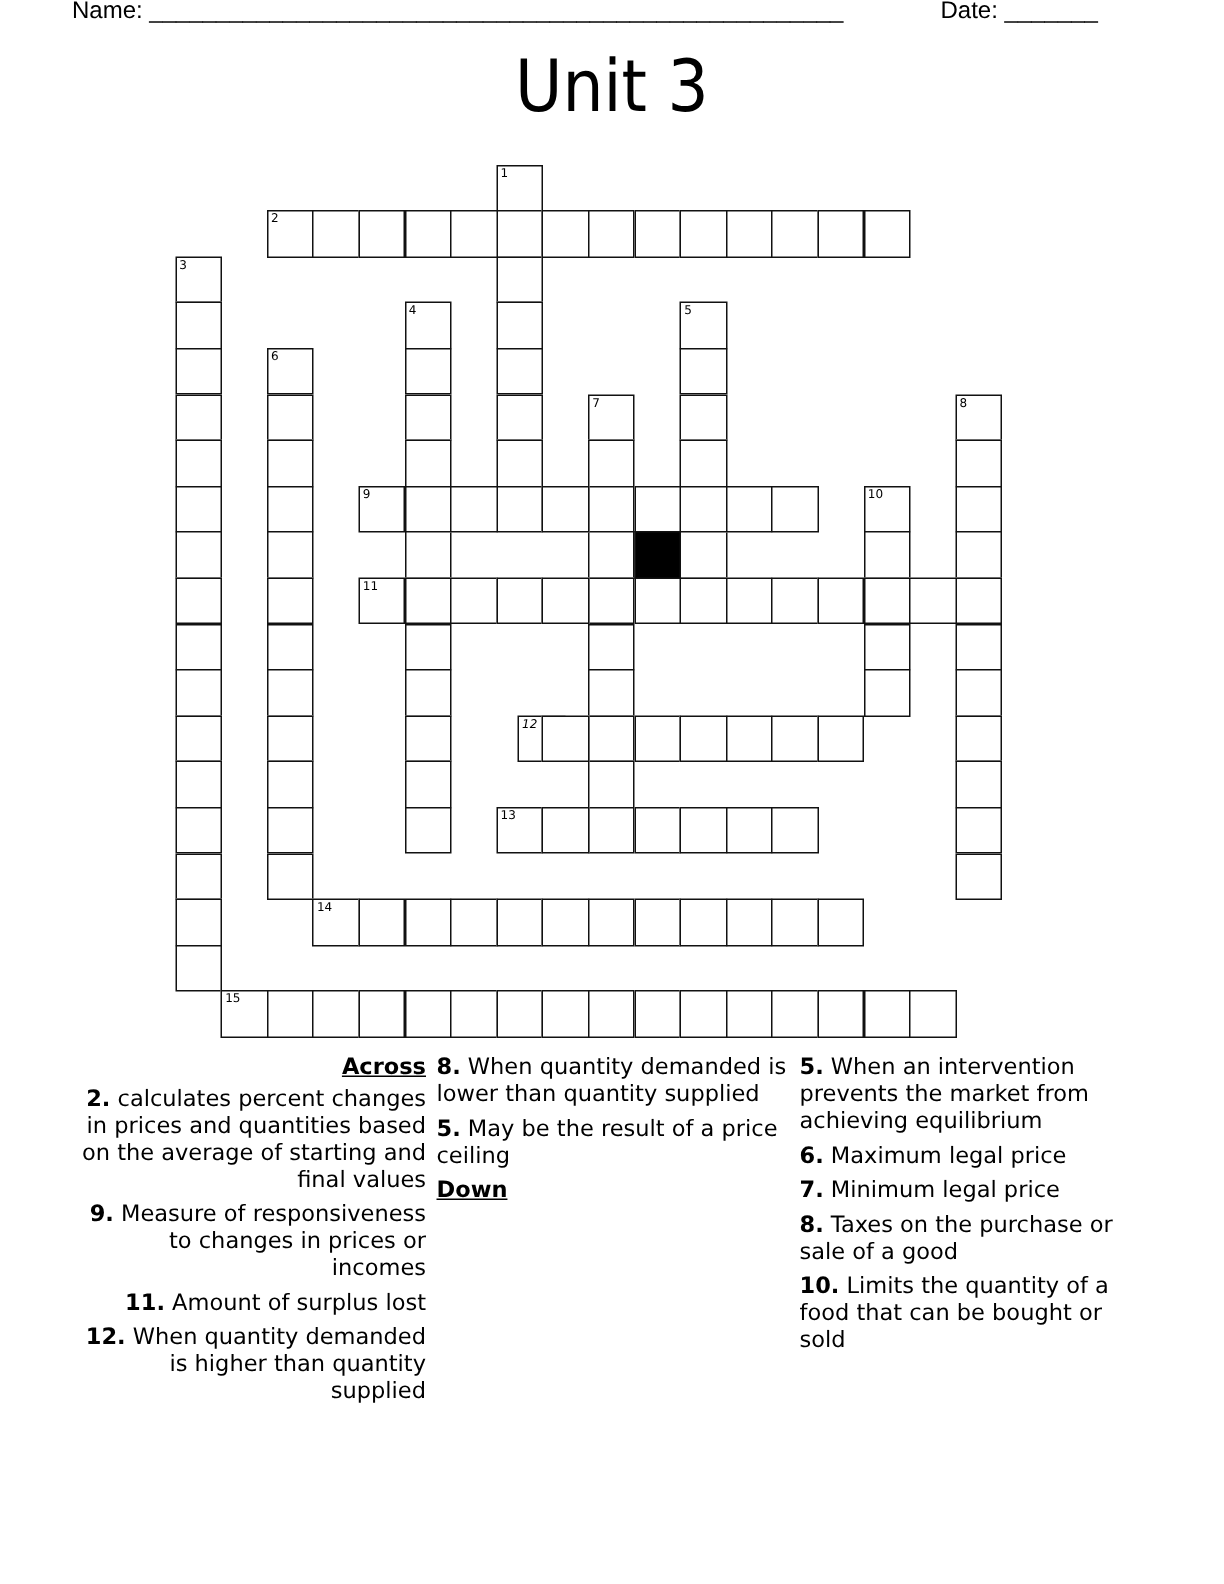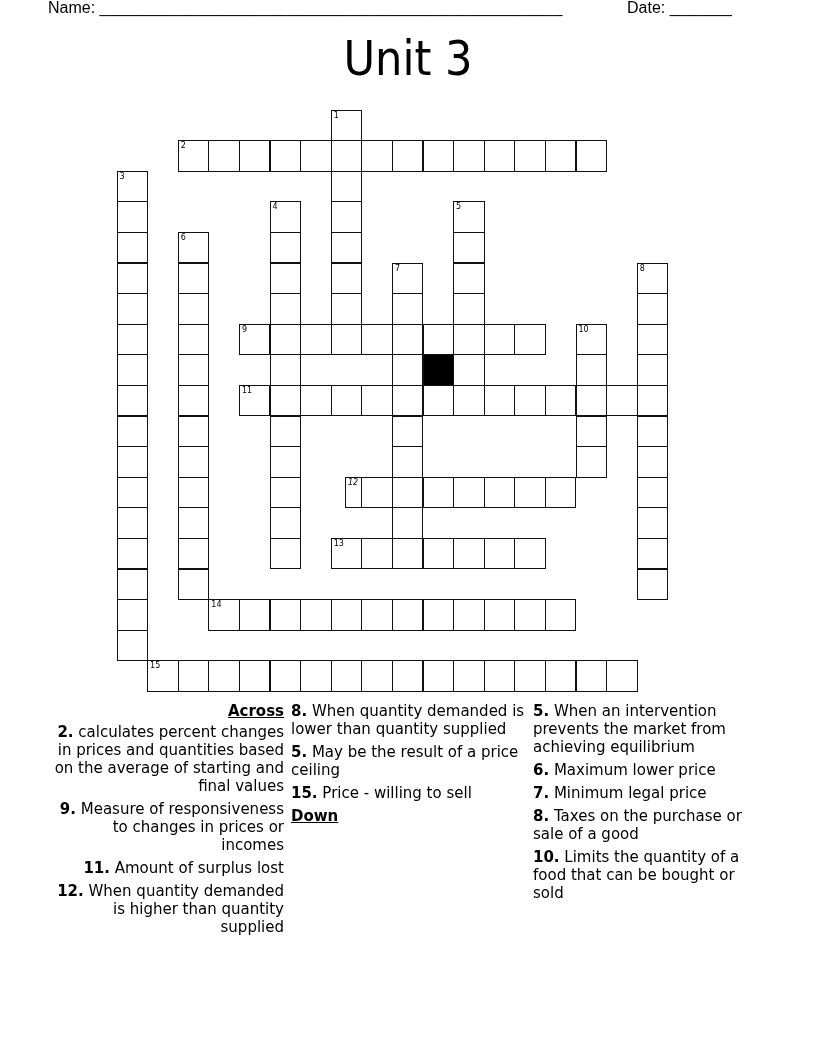--- a/index.html
+++ b/index.html
@@ -216,23 +216,22 @@
   <div class="col col1">
     <div class="sec-head">Across</div>
     <div class="clue"><b>2.</b><span> calculates percent changes in prices and quantities based on the average of starting and final values</span></div>
     <div class="clue"><b>9.</b><span> Measure of responsiveness to changes in prices or incomes</span></div>
     <div class="clue"><b>11.</b><span> Amount of surplus lost</span></div>
     <div class="clue"><b>12.</b><span> When quantity demanded is higher than quantity supplied</span></div>
   </div>
   <div class="col col2">
     <div class="clue"><b>8.</b><span> When quantity demanded is lower than quantity supplied</span></div>
     <div class="clue"><b>5.</b><span> May be the result of a price ceiling</span></div>
-    <div class="clue"><b>15.</b><span> Price - willing to sell</span></div>
     <div class="sec-head">Down</div>
   </div>
   <div class="col col3">
     <div class="clue"><b>5.</b><span> When an intervention prevents the market from achieving equilibrium</span></div>
-    <div class="clue"><b>6.</b><span> Maximum lower price</span></div>
+    <div class="clue"><b>6.</b><span> Maximum legal price</span></div>
     <div class="clue"><b>7.</b><span> Minimum legal price</span></div>
     <div class="clue"><b>8.</b><span> Taxes on the purchase or sale of a good</span></div>
     <div class="clue"><b>10.</b><span> Limits the quantity of a food that can be bought or sold</span></div>
   </div>
 </div>
 
 </body></html>

